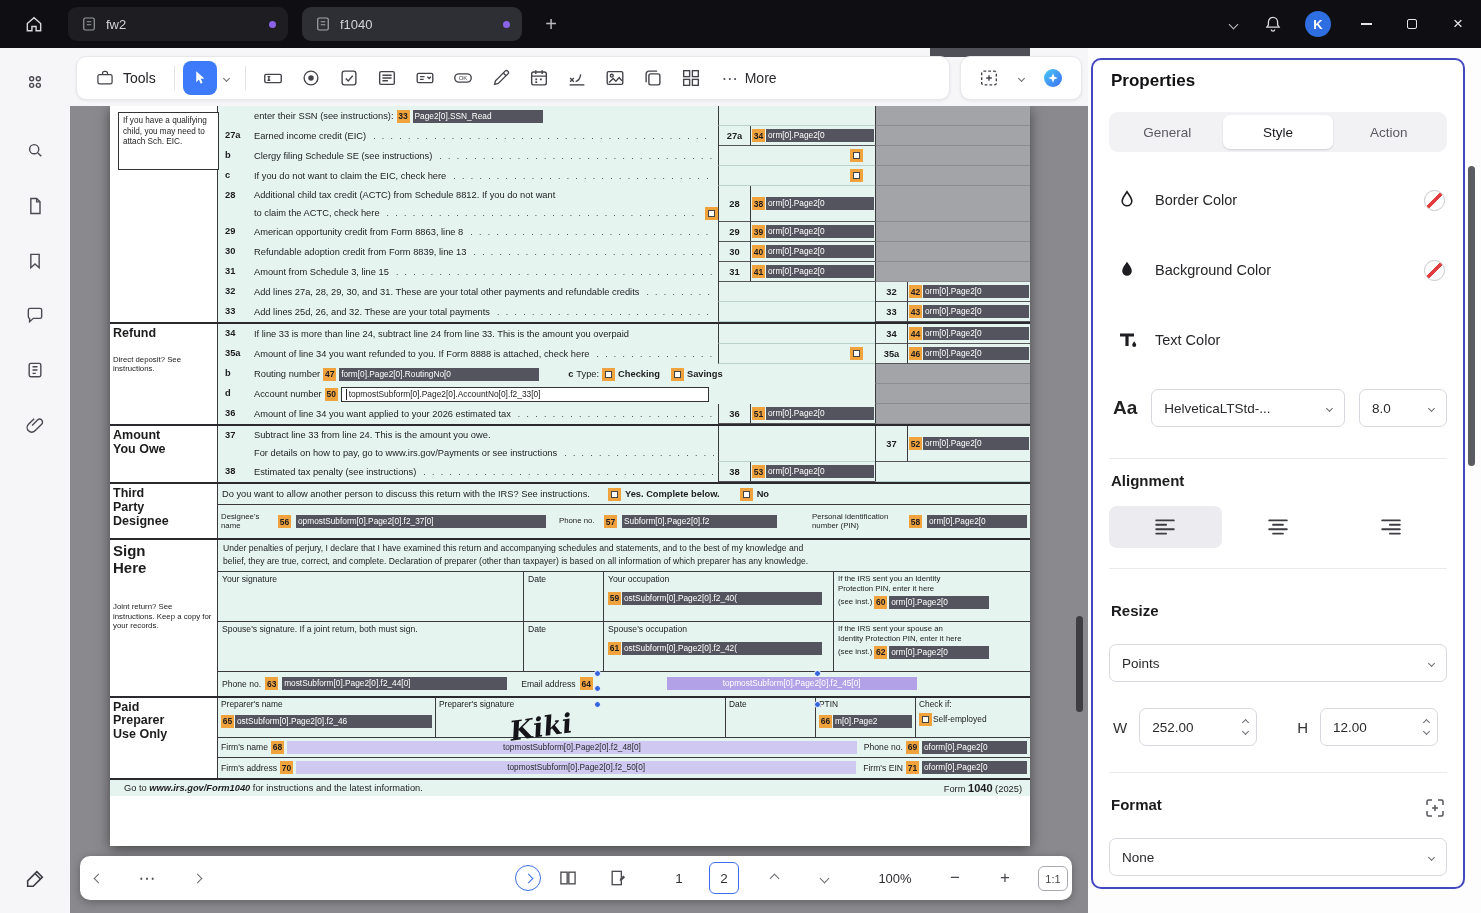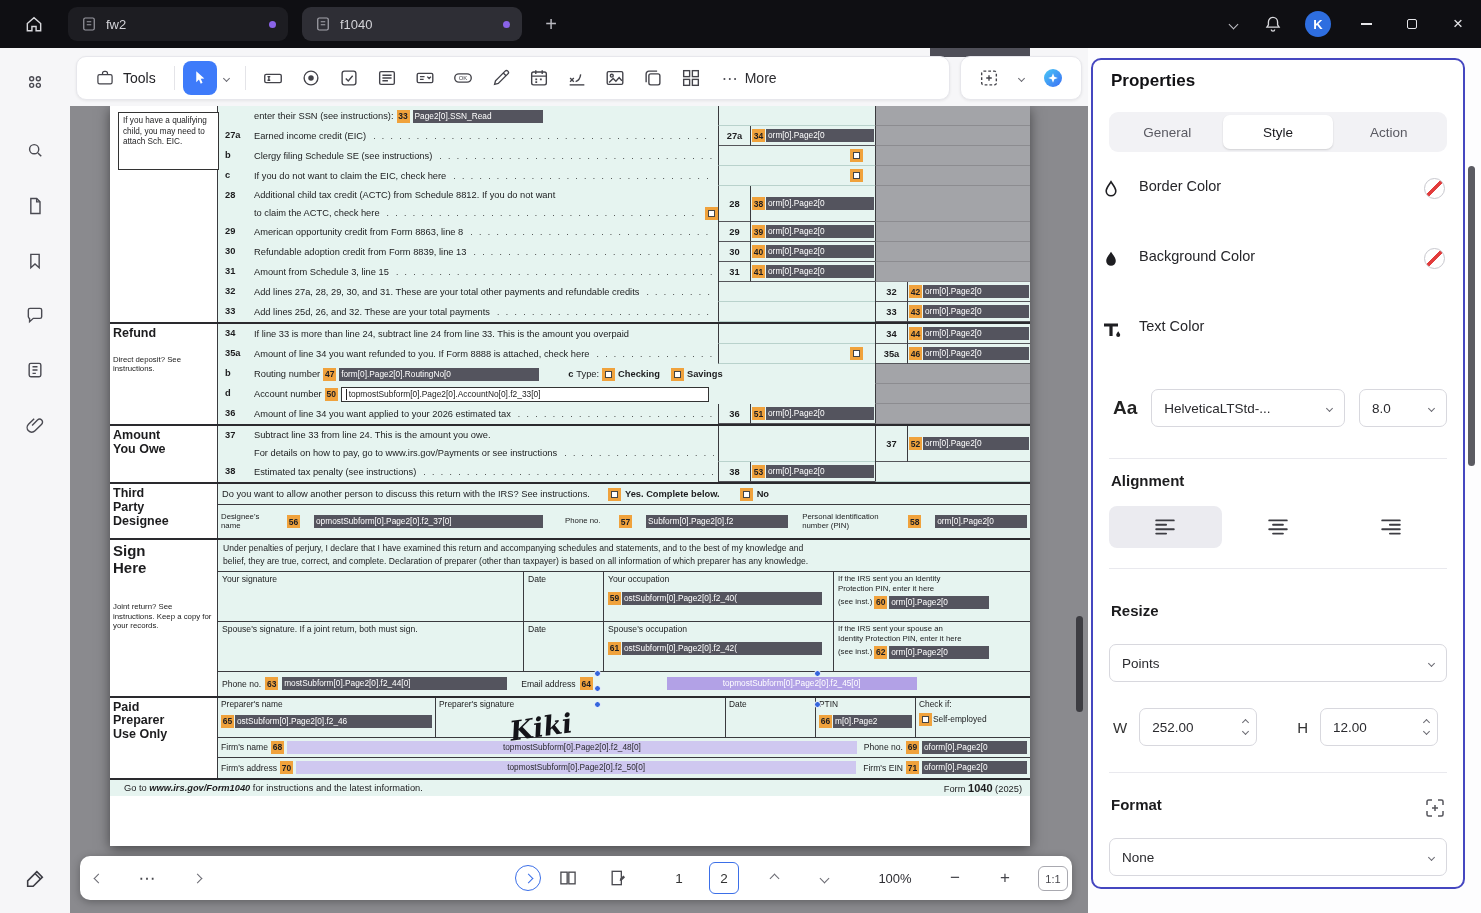--- a/index.html
+++ b/index.html
@@ -89,21 +89,21 @@
   .gap{margin-left:26px}
   .flex1{flex:1;min-width:0}
 
   .notebox{position:absolute;left:8px;top:6px;width:101px;height:58px;background:#fff;border:1px solid #333;padding:3px 4px;font-size:8.2px;line-height:1.28;z-index:3}
 
   .acctbox{display:inline-flex;align-items:center;gap:2px;background:#fff;border:1px solid #333;height:15px;padding:0 4px;font-size:8.4px;color:#222;width:368px;overflow:hidden;white-space:nowrap}
   .caret{width:1px;height:11px;background:#222;flex-shrink:0}
 
   
   .tp-q{display:flex;align-items:center;height:20px;column-gap:4px;padding-left:4px;white-space:nowrap;overflow:hidden}
-  .tp-row{display:flex;align-items:center;height:34px;border-top:1px solid #3a3a3e;column-gap:14px;padding:0 3px}
+  .tp-row{display:flex;align-items:center;height:34px;border-top:1px solid #3a3a3e;column-gap:5px;padding:0 3px}
   .tp-lbl{font-size:7.8px;line-height:1.15;flex-shrink:0}
   .ml-auto{margin-left:auto}
 
   
   .declaration{font-size:8.6px;line-height:1.55;padding:2px 5px;border-bottom:1px solid #3a3a3e}
   .sig-row{display:flex;height:50px;border-bottom:1px solid #3a3a3e}
   .sg{border-right:1px solid #3a3a3e;padding:2px 4px;font-size:8.6px;overflow:hidden}
   .sg.c1{width:306px;flex-shrink:0}
   .sg.c2{width:80px;flex-shrink:0}
   .sg.c3{width:230px;flex-shrink:0}
@@ -149,21 +149,21 @@
   .zoomtxt{width:52px;font-size:13px;color:#2e2e33}
   .ratio{border:1px solid #a9a9b0;border-radius:6px;font-size:11px;color:#46464c;width:30px;height:25px;top:10px}
 
   
   .rightbg{position:absolute;left:1088px;top:48px;width:393px;height:865px;background:#fdfdfe;z-index:6}
   .ppanel{position:absolute;left:1091px;top:58px;width:374px;height:831px;background:#fff;border:2px solid #4547c0;border-radius:10px;z-index:12}
   .p-title{position:absolute;left:18px;top:11px;font-size:17px;font-weight:600;color:#121215}
   .p-tabs{position:absolute;left:16px;right:16px;top:52px;height:40px;background:#f2f2f5;border-radius:9px;display:flex;padding:3px}
   .p-tab{flex:1;display:flex;align-items:center;justify-content:center;font-size:13.5px;color:#5a5a62;border-radius:7px}
   .p-tab.active{background:#fff;color:#1a1a1e;font-weight:500;box-shadow:0 1px 2px rgba(0,0,0,.14)}
-  .p-crow{position:absolute;left:6px;right:18px;height:44px;display:flex;align-items:flex-start}
+  .p-crow{position:absolute;left:22px;right:18px;height:44px;display:flex;align-items:center}
   .p-crow .lbl{margin-left:16px;font-size:14.5px;color:#26262a}
   .swatch-none{width:21px;height:21px;border-radius:50%;border:1.5px solid #c8c8ce;background:linear-gradient(135deg,transparent 43%,#e23c3c 43%,#e23c3c 57%,transparent 57%);margin-left:auto}
   .swatch-blue{width:22px;height:22px;border-radius:50%;margin-left:auto}
   .p-frow{position:absolute;left:20px;right:16px;top:326px;height:44px;display:flex;align-items:center;gap:14px}
   .aa{font-size:19px;font-weight:600;color:#222}
   .p-select{border:1px solid #d8d8de;border-radius:7px;display:flex;align-items:center;padding:0 12px;font-size:13.5px;color:#2a2a2e;height:38px}
   .p-select .chev{margin-left:auto}
   .sel-family{flex:1;min-width:0}
   .sel-size{width:88px;flex-shrink:0}
   .p-div{position:absolute;left:16px;right:16px;height:1px;background:#e9e9ee}

